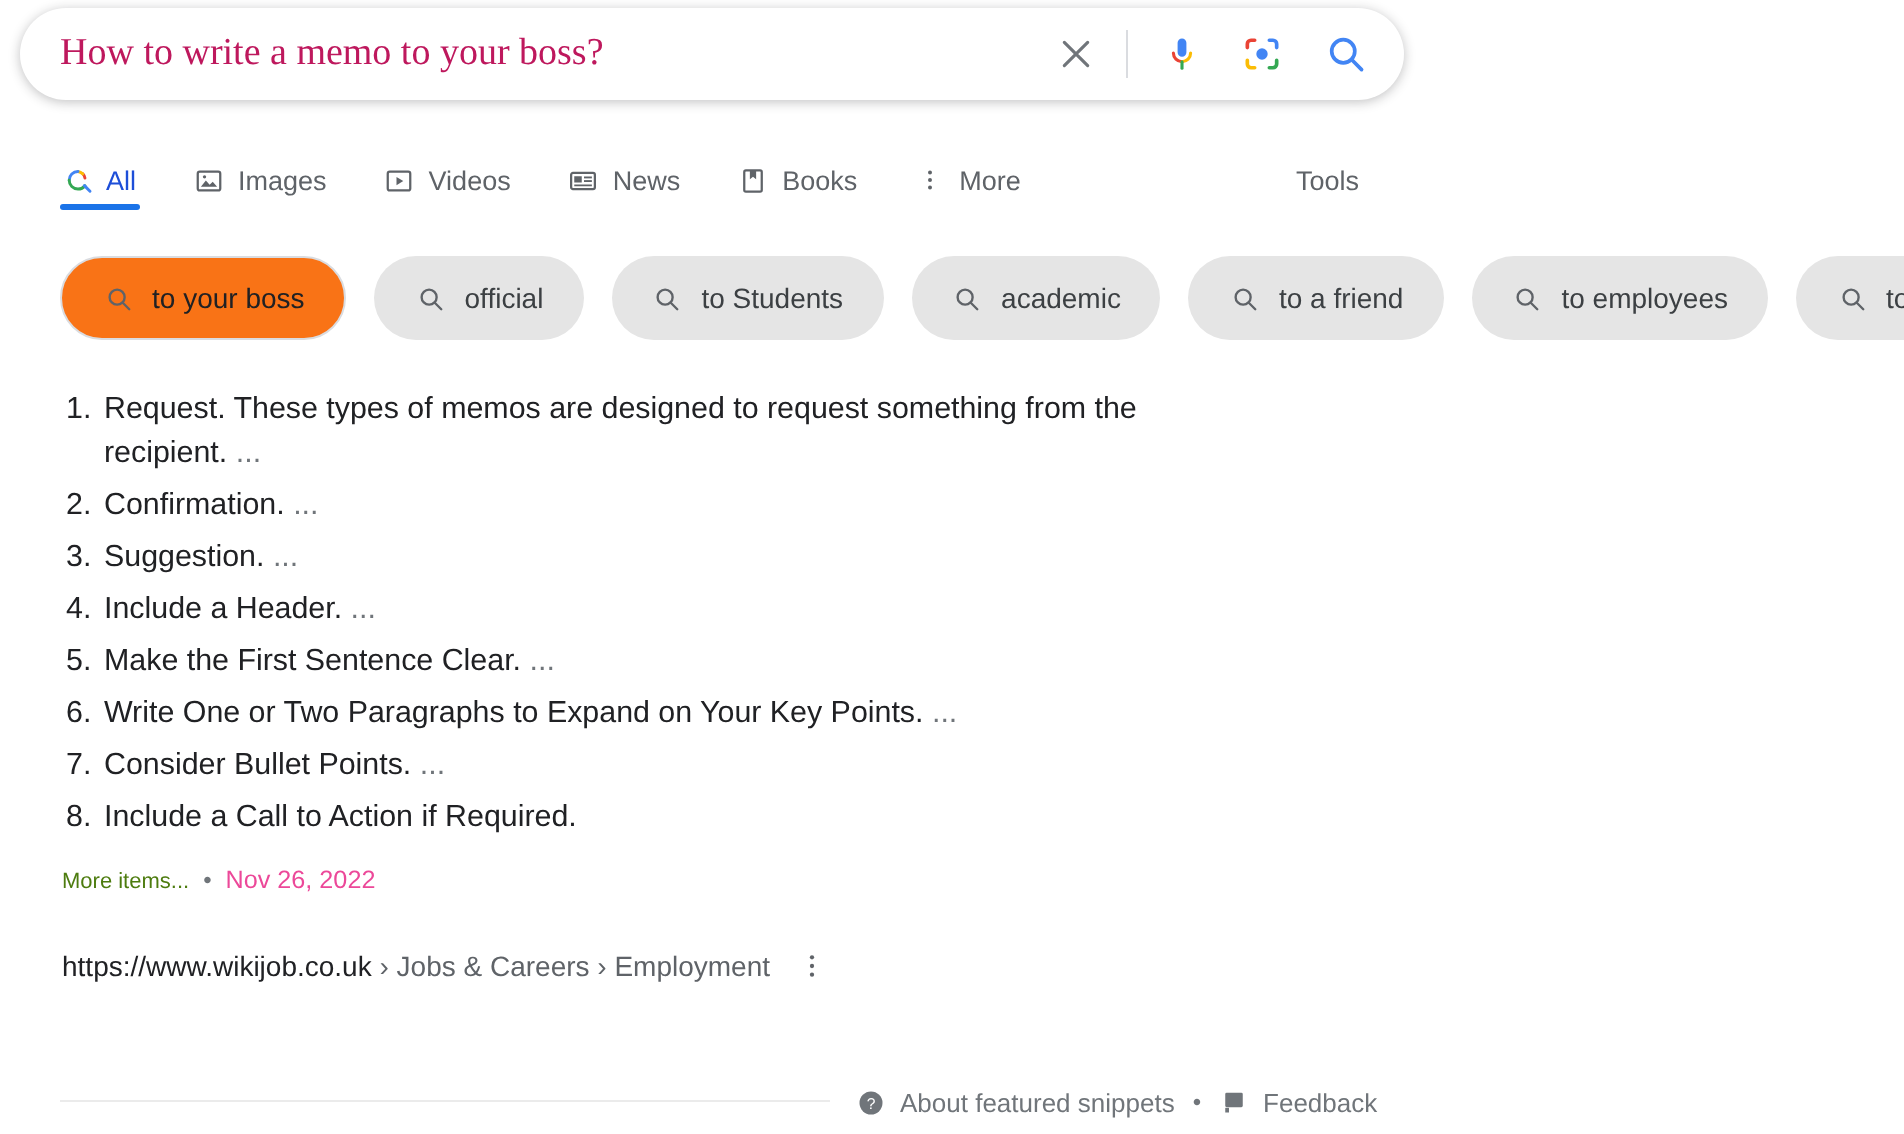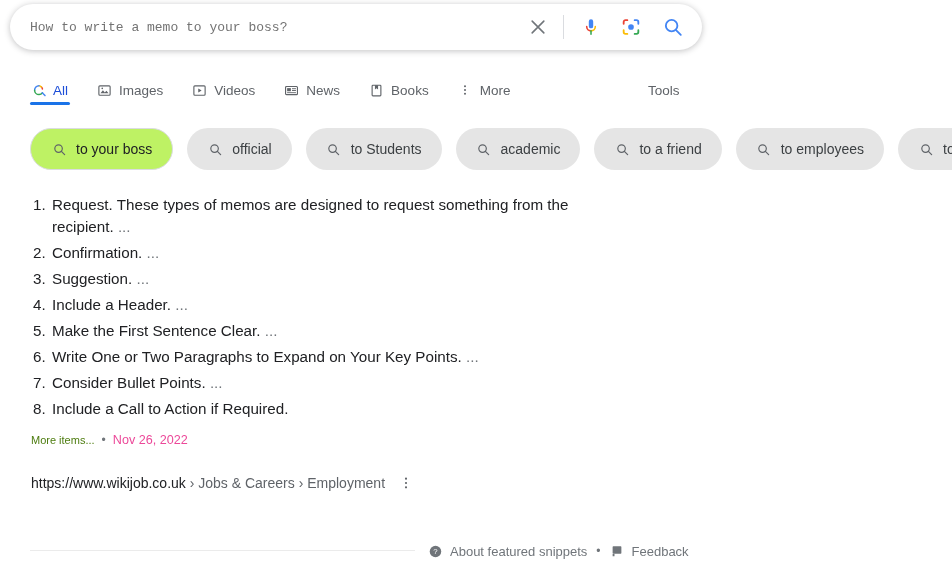--- a/index.html
+++ b/index.html
@@ -30,23 +30,23 @@
     border-radius: 24px;
     background: #ffffff;
     box-shadow: 0 1px 6px rgba(32,33,36,0.28);
     padding: 0 16px 0 20px;
     box-sizing: border-box;
   }
   .search-input {
     flex: 1 1 auto;
     border: none;
     outline: none;
-    font-family: Liberation Mono, monospace;
-    font-size: 13px;
-    color: #737373;
+    font-family: Liberation Serif, serif;
+    font-size: 19px;
+    color: #be185d;
     background: transparent;
     padding: 0;
     margin: 0;
     min-width: 0;
   }
   .sb-icon {
     flex: 0 0 auto;
     display: flex;
     align-items: center;
     justify-content: center;
@@ -132,21 +132,21 @@
     border-radius: 21px;
     background: #e5e5e5;
     color: #3c4043;
     font-size: 14px;
     margin-right: 14px;
     cursor: pointer;
     box-sizing: border-box;
     flex: 0 0 auto;
   }
   .chip.selected {
-    background: #bef264;
+    background: #f97316;
     border: 1px solid #dadce0;
     color: #202124;
   }
   .chip .chip-ico {
     display: inline-flex;
     align-items: center;
     justify-content: center;
     width: 16px;
     height: 16px;
     margin-right: 9px;

